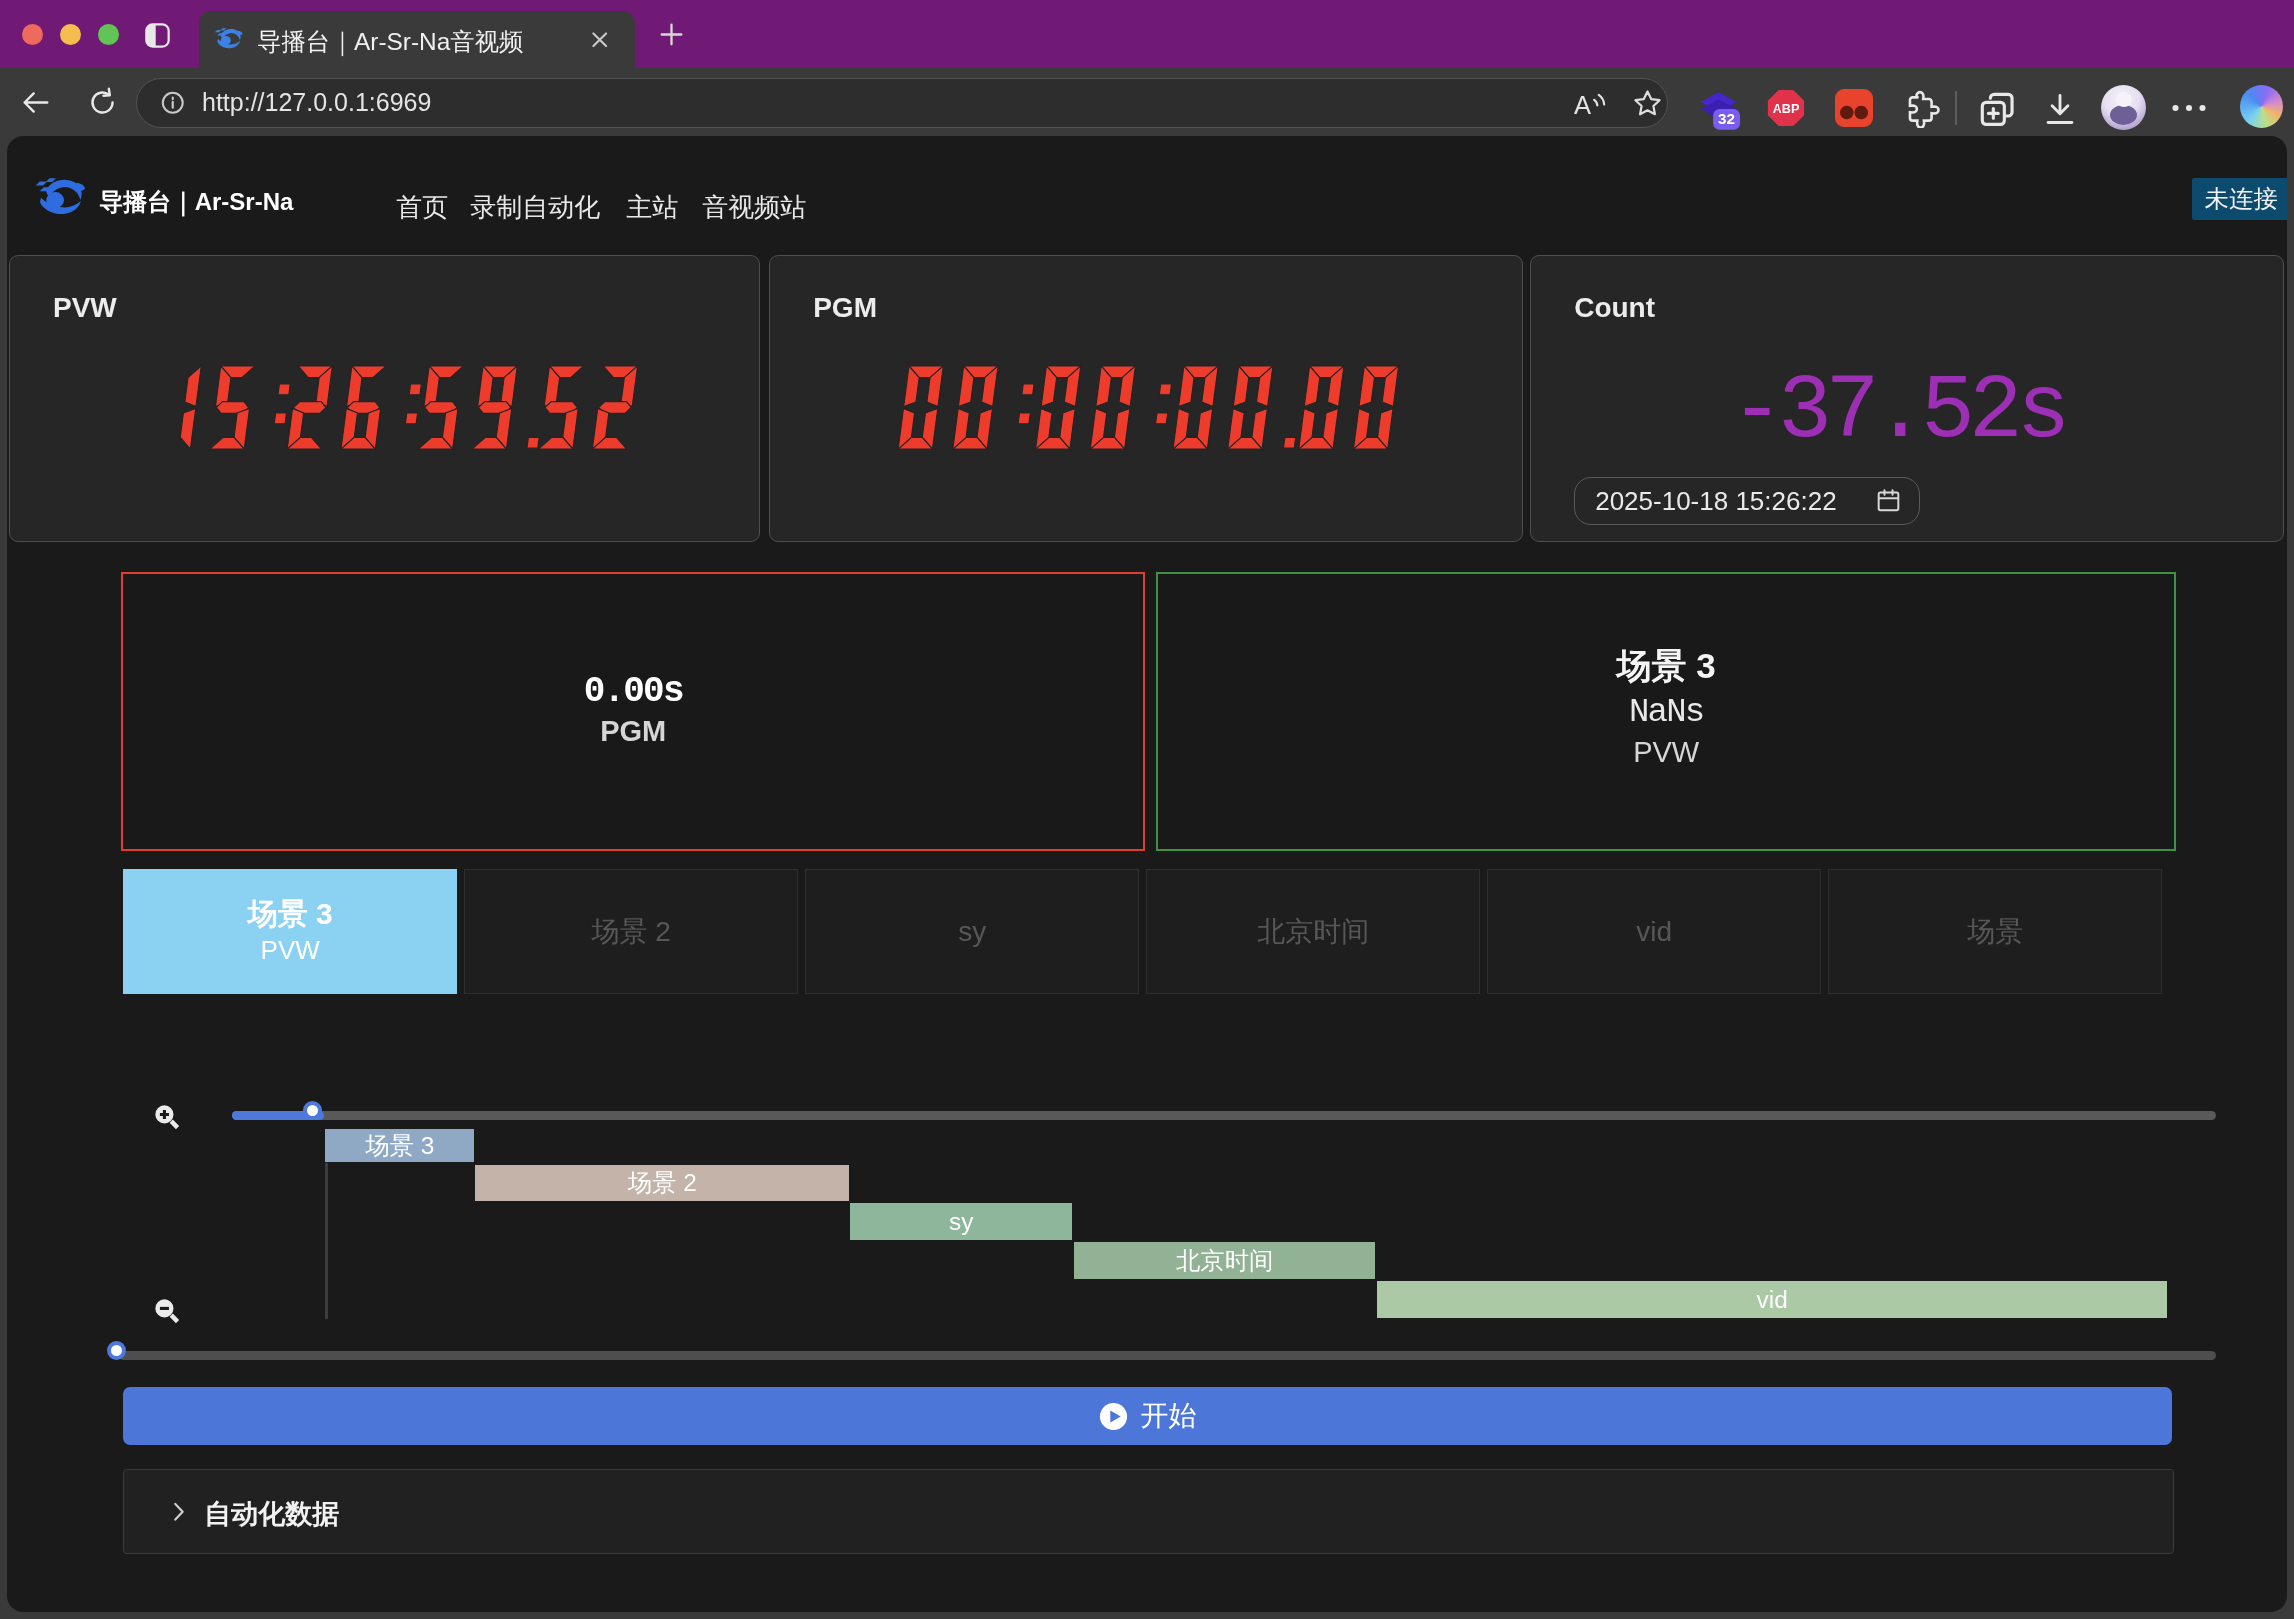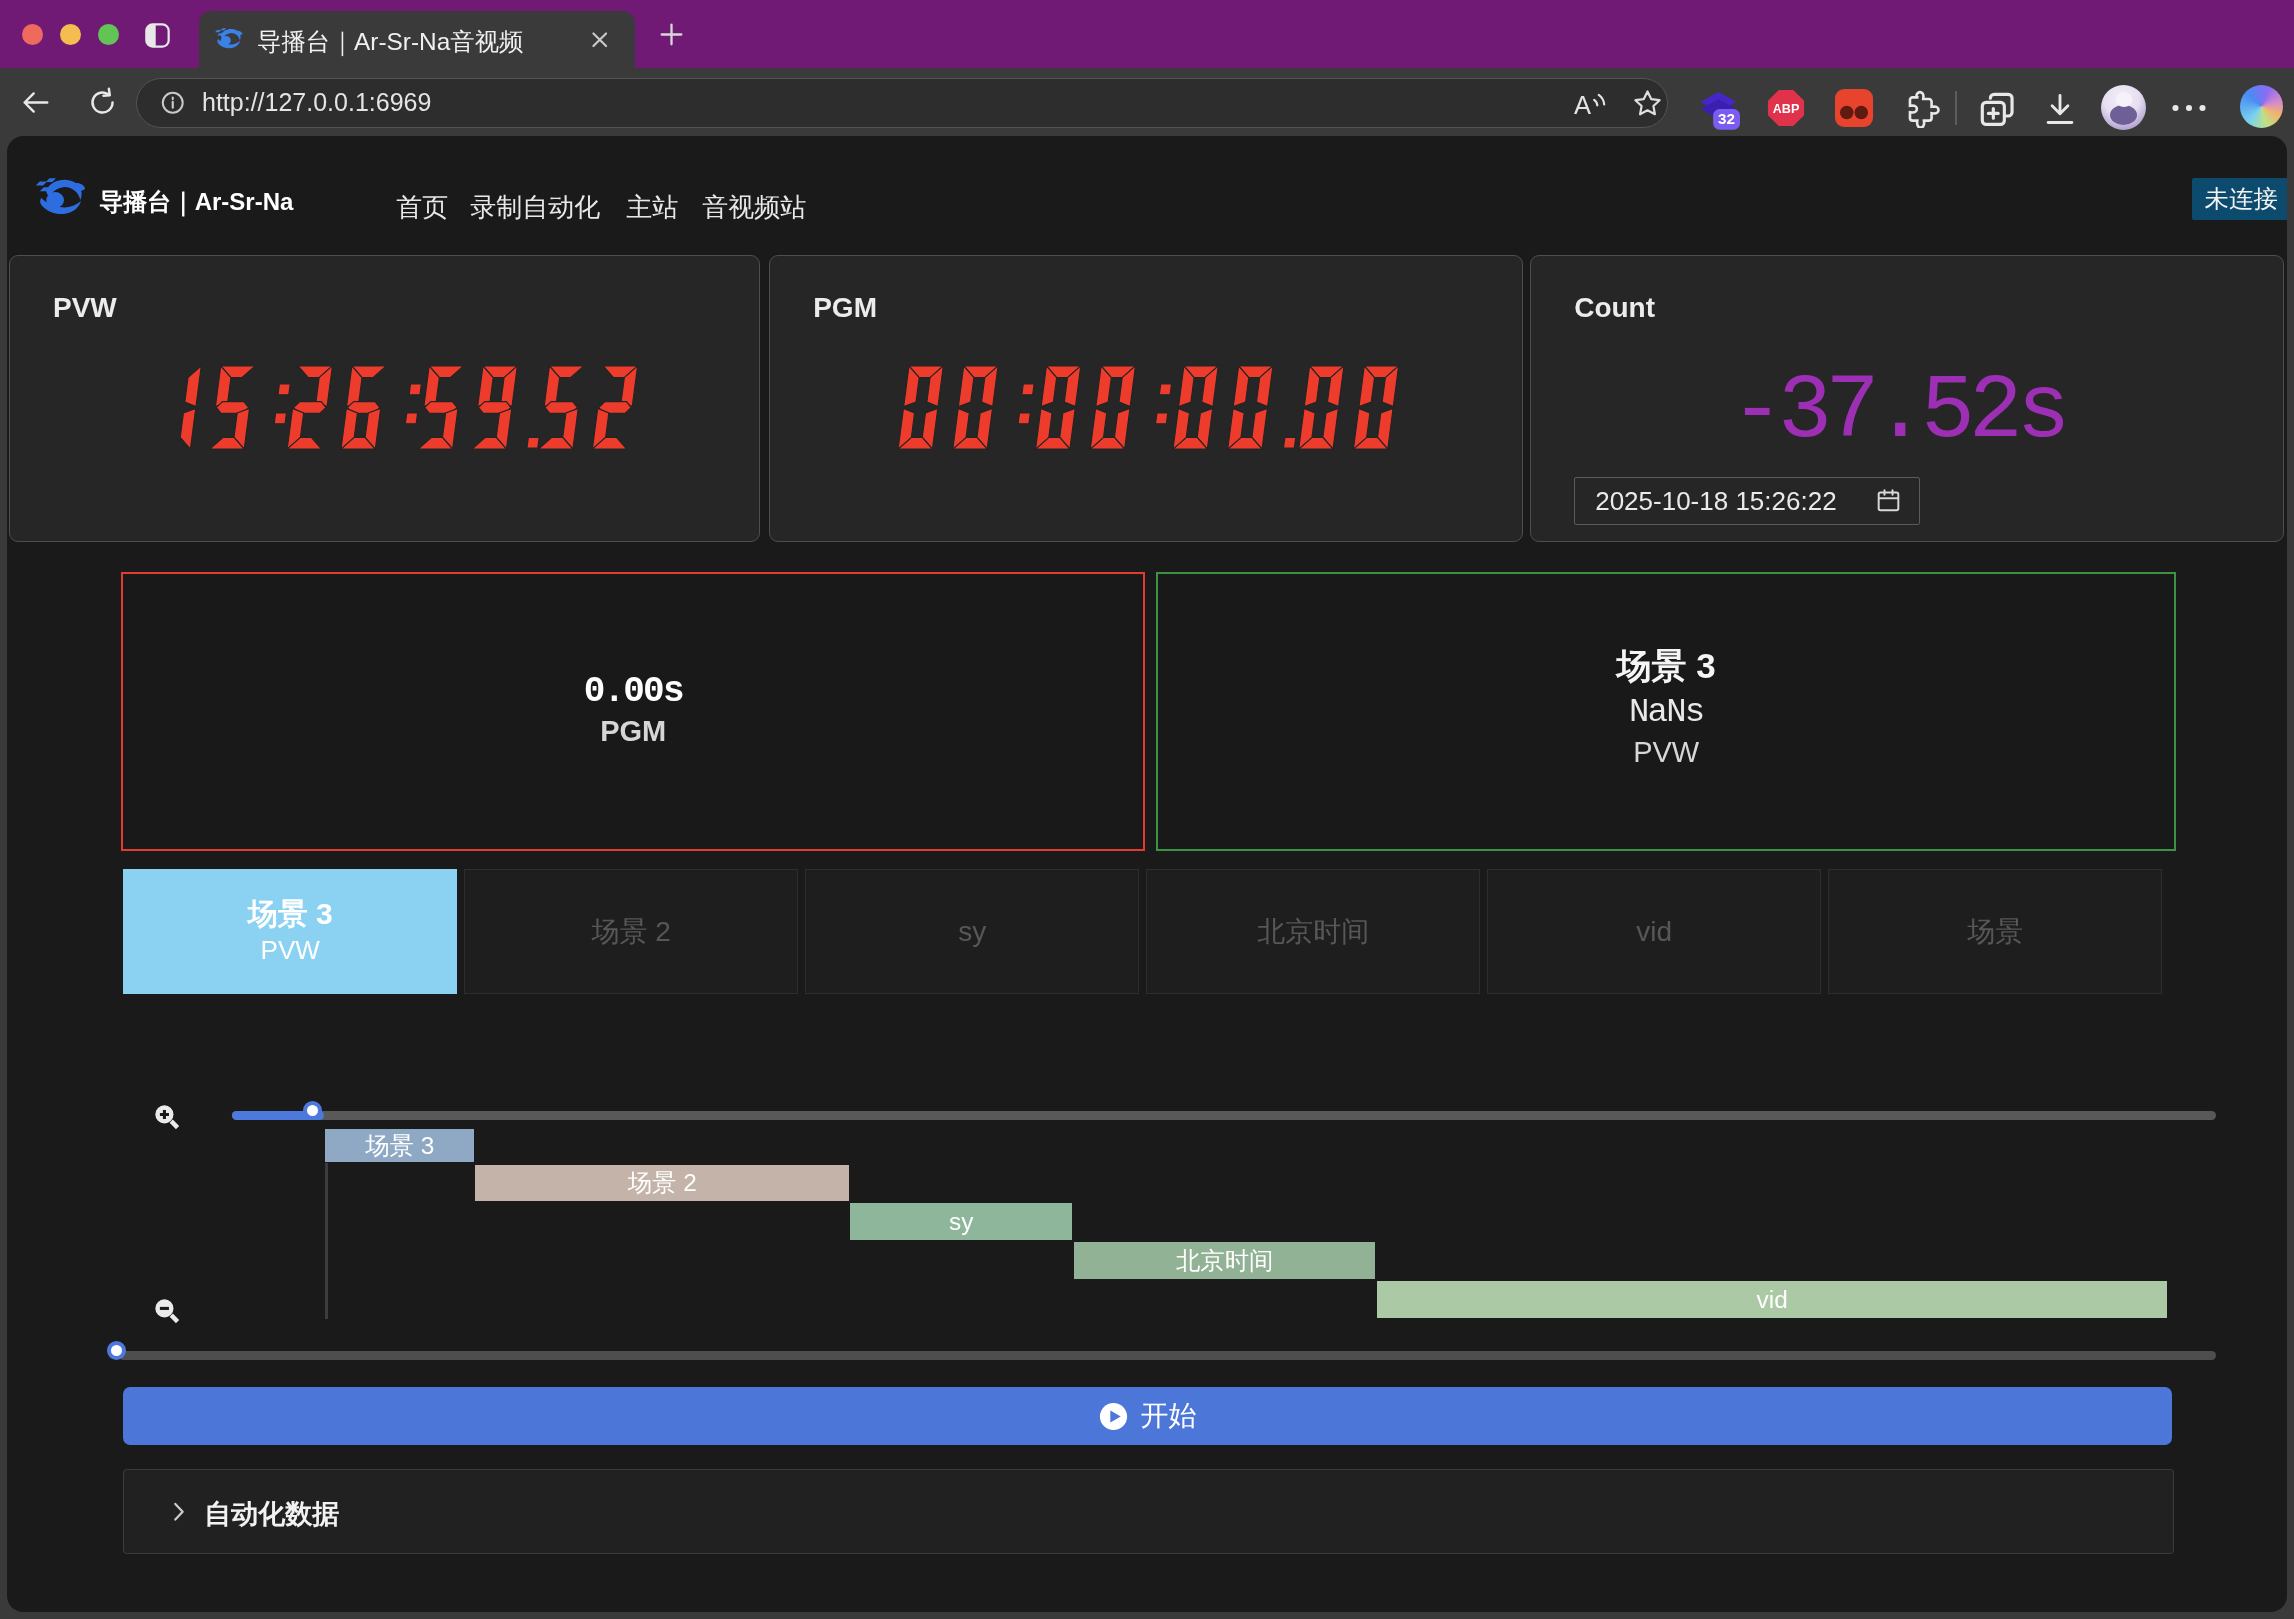--- a/index.html
+++ b/index.html
@@ -254,21 +254,21 @@
             <polygon points="541.5,47.0 541.5,92.0 528.5,79.0 528.5,52.0"></polygon>
             <polygon points="503.5,92.0 516.5,79.0 528.5,79.0 541.5,92.0"></polygon>
             <polygon points="503.5,47.0 516.5,52.0 516.5,79.0 503.5,92.0"></polygon>
             <polygon points="503.5,0.0 516.5,13.0 516.5,40.0 503.5,45.0"></polygon>
           </g>
         </svg></div>
   </div>
   <div class="card" style="left:1523px; width:754px;">
     <div class="cardtitle">Count</div>
     <div id="countnum" class="mono abs" style="left:199px; top:105px; font-size:90px; letter-spacing:-6.3px; color:#9c2fb4;text-align:right;">-37.52s</div>
-    <div class="abs" style="left:43px; top:221px; width:346px; height:48px; border:1.8px solid #5a5a5a; border-radius:2px;">
+    <div class="abs" style="left:43px; top:221px; width:346px; height:48px; border:1.8px solid #5a5a5a; border-radius:17px;">
       <div class="abs" style="left:20px; top:8.1px; font-size:26px; color:#eaeaea;">2025-10-18 15:26:22</div>
       <svg class="abs" style="left:301px; top:10px;" width="25" height="25" viewBox="0 0 28 28">
         <rect x="3" y="5" width="22" height="20" rx="2" fill="none" stroke="#d9d9d9" stroke-width="2.2"></rect>
         <path d="M3 11.5 h22" stroke="#d9d9d9" stroke-width="2.2"></path>
         <path d="M9.5 2.5 v5 M18.5 2.5 v5" stroke="#d9d9d9" stroke-width="2.2" stroke-linecap="round"></path>
       </svg>
     </div>
   </div>
 
   <div class="bigbox" style="left:114px; width:1024px; border:2.7px solid #e23b30;font-weight:bold;">

